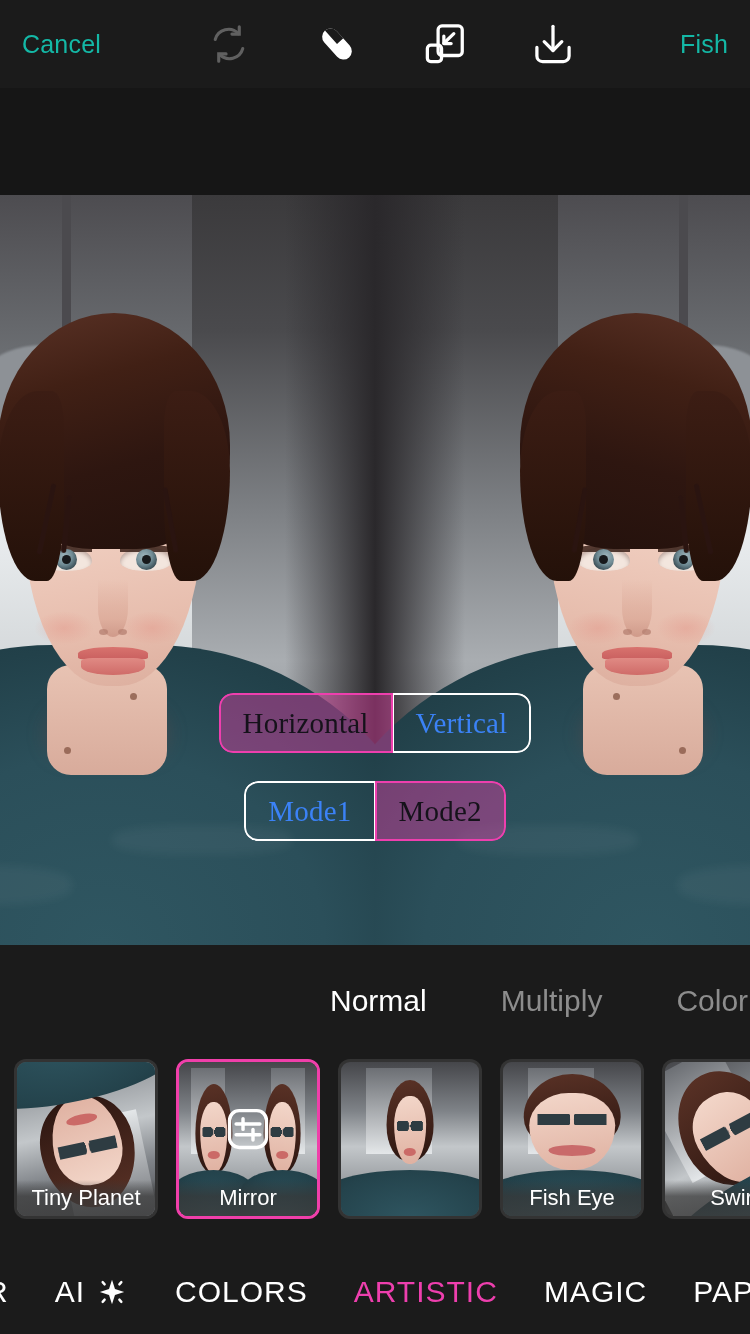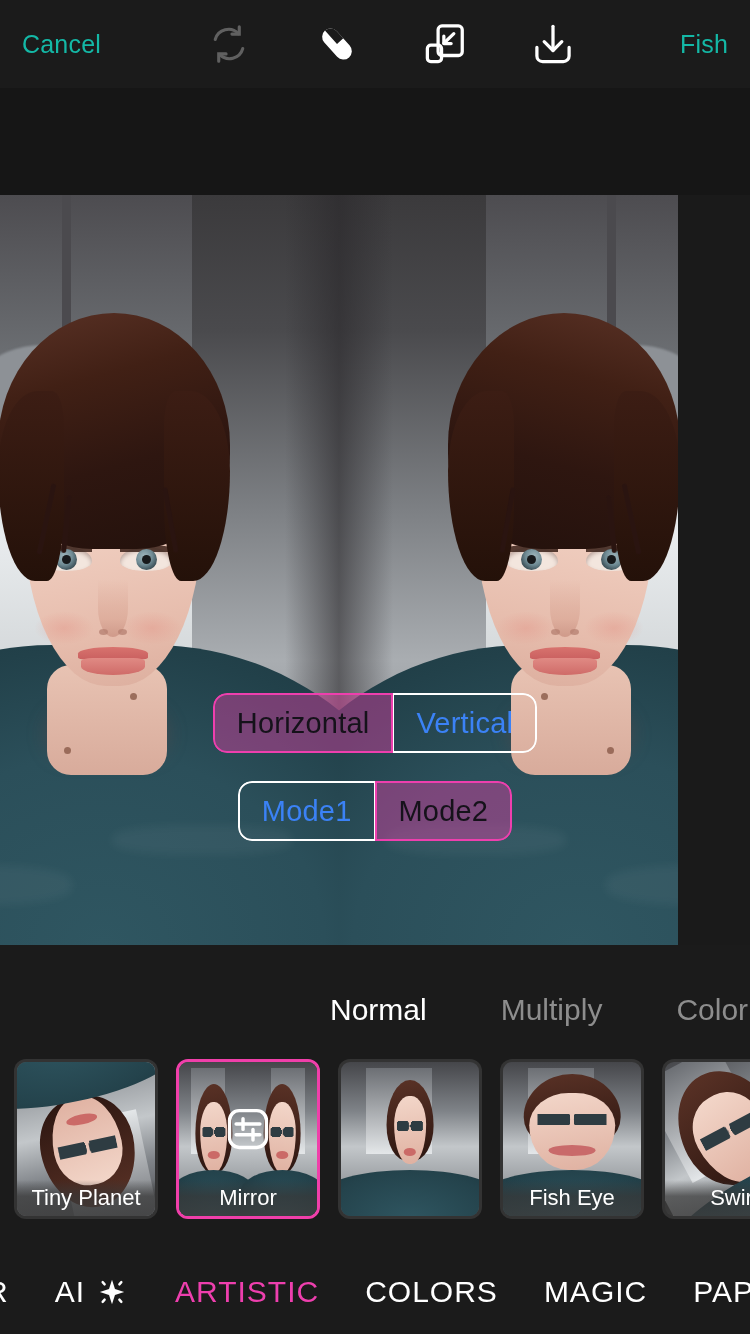--- a/index.html
+++ b/index.html
@@ -21,22 +21,22 @@
   .tb-text { color:#14b8a6; font-size:25px; letter-spacing:.2px; }
   .tb-icons { display:flex; align-items:center; gap:62px; }
   .tb-icon { width:46px; height:46px; display:flex; align-items:center; justify-content:center; }
   .tb-icon.disabled { opacity:.30; }
 
   
   .gap-band { position:absolute; left:0; top:88px; width:750px; height:107px; background:#161616; }
 
   
   .canvas {
-    position:absolute; left:0; top:195px; width:678px; height:750px;
-    overflow:hidden; background:#2b2b2b;
+    position:absolute; left:0; top:195px; width:750px; height:750px;
+    overflow:hidden; background:#2b2b2b;font-family:Liberation Serif, serif;
   }
   .mirror-wrap { position:absolute; inset:0; display:flex; }
   .half { position:relative; width:375px; height:750px; overflow:hidden; }
   .half.right { transform:scaleX(-1); }
 
   
   .scene { position:absolute; left:-188px; top:0; width:563px; height:750px; }
   .bg-room {
     position:absolute; inset:0;
     background:
@@ -157,21 +157,21 @@
   .track-wrap { position:relative; flex:1; height:30px; display:flex; align-items:center; margin:0 18px; }
   .track-bg { position:absolute; left:0; right:0; height:4px; background:rgba(255,255,255,.38); border-radius:2px; }
   .track-fill { position:absolute; left:0; height:4px; background:#ffffff; border-radius:2px; }
   .thumb { position:absolute; width:34px; height:34px; border-radius:50%; background:#fff; transform:translateX(-17px); }
   .slider-value { color:#fff; font-size:27px; width:54px; text-align:right; }
 
   
   .filter-area { position:absolute; left:0; top:945px; width:750px; height:305px; background:#1b1b1b; }
   .blend-tabs {
     position:absolute; left:0; top:30px; width:750px; height:52px;
-    display:flex; align-items:flex-end; gap:74px; padding-left:330px;
+    display:flex; align-items:center; gap:74px; padding-left:330px;
     overflow:hidden;
   }
   .blend-tab { font-size:30px; color:#8d8d8d; white-space:nowrap; }
   .blend-tab.active { color:#ffffff; }
 
   .thumb-strip {
     position:absolute; left:0; top:110px; width:750px; height:168px;
     display:flex; align-items:center; gap:18px; padding-left:14px; overflow:hidden;
   }
   .thumb-card {
@@ -526,19 +526,19 @@
         <svg width="34" height="34" viewBox="0 0 24 24" fill="none" stroke="#ffffff" stroke-width="1.7" stroke-linecap="round" stroke-linejoin="round">
           <path d="M12 3.4 L14.1 9.9 L20.6 12 L14.1 14.1 L12 20.6 L9.9 14.1 L3.4 12 L9.9 9.9 Z" fill="#ffffff" stroke="none"></path>
           <line x1="5.4" y1="5.0" x2="6.8" y2="6.6"></line>
           <line x1="18.6" y1="5.0" x2="17.2" y2="6.6"></line>
           <line x1="5.4" y1="19.0" x2="6.8" y2="17.4"></line>
           <line x1="18.6" y1="19.0" x2="17.2" y2="17.4"></line>
         </svg>
       </span>
     </div>
 
+    <div class="nav-item">COLORS</div>
     <div class="nav-item active">ARTISTIC</div>
-    <div class="nav-item">COLORS</div>
     <div class="nav-item">MAGIC</div>
     <div class="nav-item">PAPER</div>
   </div>
 
 </div>
 
 </body></html>

